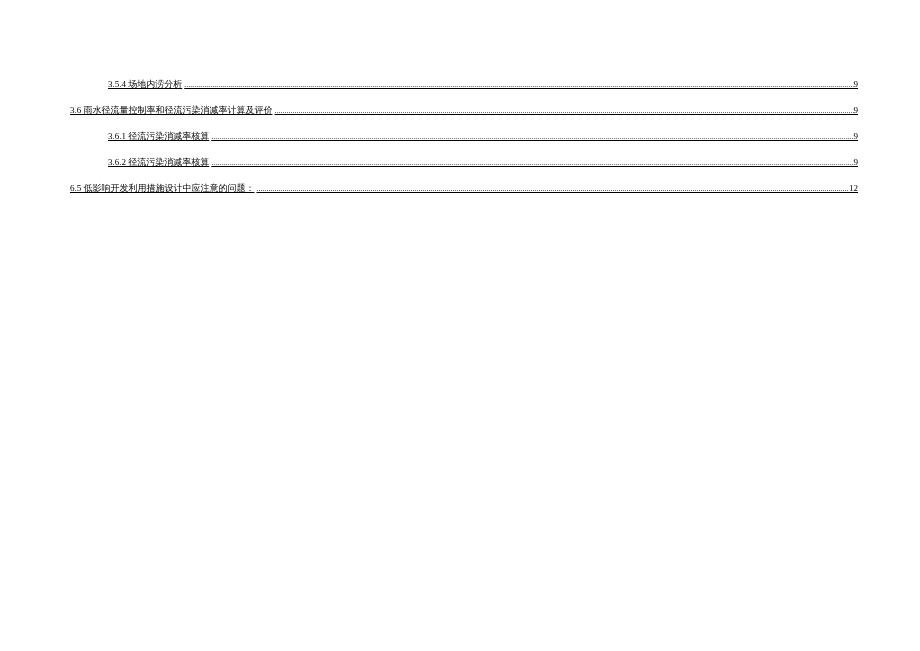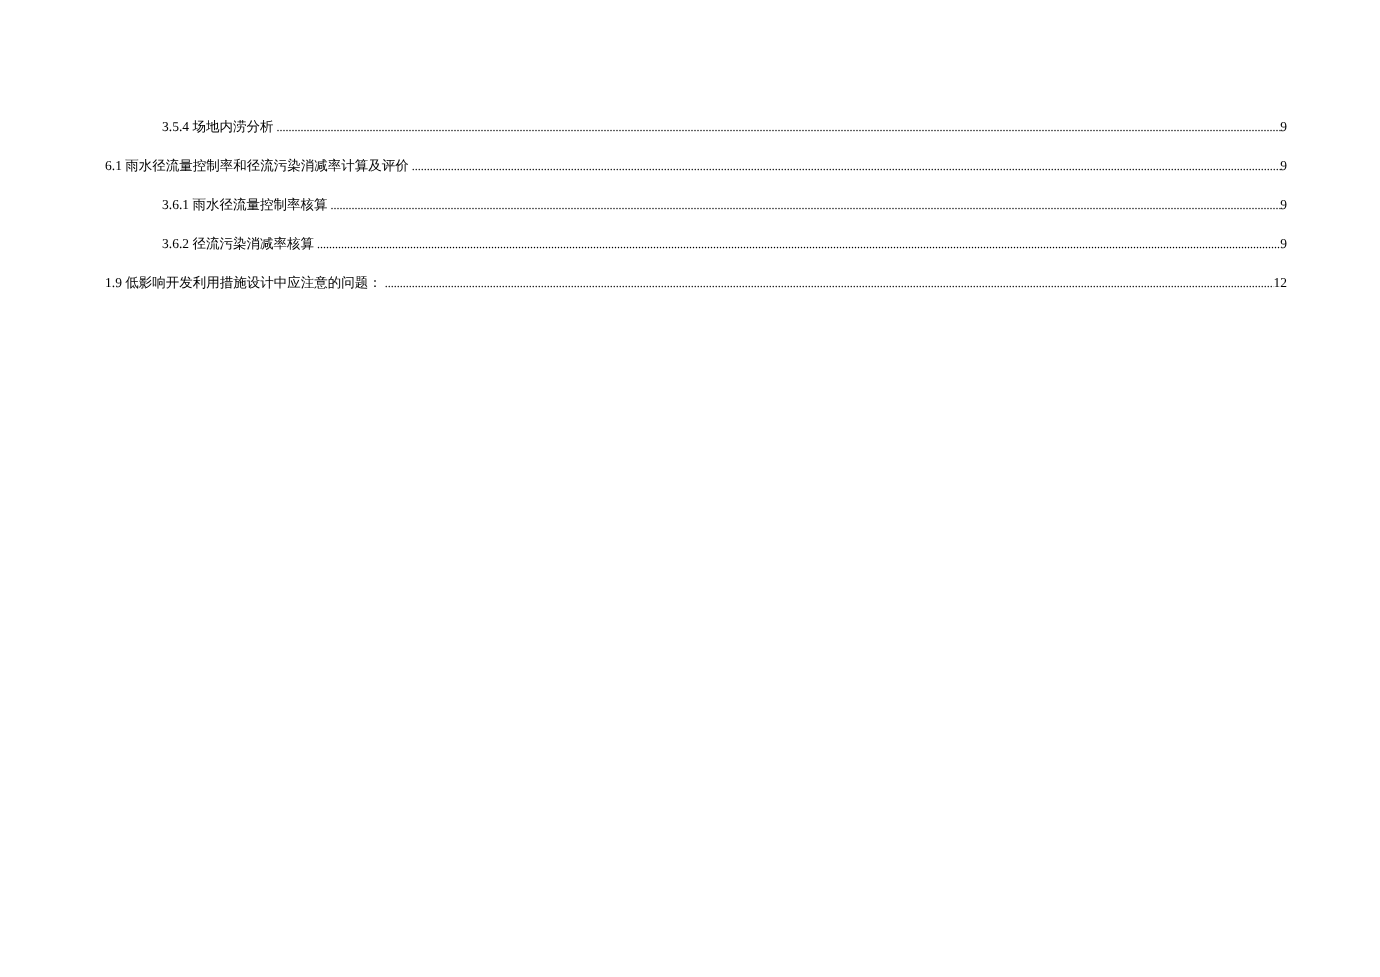--- a/index.html
+++ b/index.html
@@ -17,20 +17,21 @@
       position: relative;
     }
     .page {
       padding: 78px 62px 0 62px;
     }
     .toc-entry {
       display: flex;
       align-items: baseline;
       margin-bottom: 13px;
       white-space: nowrap;
+      text-decoration: underline;
     }
     .toc-entry.indent-1 {
       padding-left: 46px;
     }
     .toc-entry.indent-0 {
       padding-left: 8px;
     }
     .toc-label {
       flex-shrink: 0;
     }
@@ -53,32 +54,32 @@
 </head>
 <body>
 
 <div class="page">
   <div class="toc-entry indent-1">
     <span class="toc-label">3.5.4 场地内涝分析</span>
     <span class="toc-dots"></span>
     <span class="toc-page">9</span>
   </div>
   <div class="toc-entry indent-0">
-    <span class="toc-label">6.1 雨水径流量控制率和径流污染消减率计算及评价</span>
+    <span class="toc-label">3.6 雨水径流量控制率和径流污染消减率计算及评价</span>
     <span class="toc-dots"></span>
     <span class="toc-page">9</span>
   </div>
   <div class="toc-entry indent-1">
-    <span class="toc-label">3.6.1 雨水径流量控制率核算</span>
+    <span class="toc-label">3.6.1 径流污染消减率核算</span>
     <span class="toc-dots"></span>
     <span class="toc-page">9</span>
   </div>
   <div class="toc-entry indent-1">
     <span class="toc-label">3.6.2 径流污染消减率核算</span>
     <span class="toc-dots"></span>
     <span class="toc-page">9</span>
   </div>
   <div class="toc-entry indent-0">
-    <span class="toc-label">1.9 低影响开发利用措施设计中应注意的问题：</span>
+    <span class="toc-label">6.5 低影响开发利用措施设计中应注意的问题：</span>
     <span class="toc-dots"></span>
     <span class="toc-page">12</span>
   </div>
 </div>
 
 </body></html>

